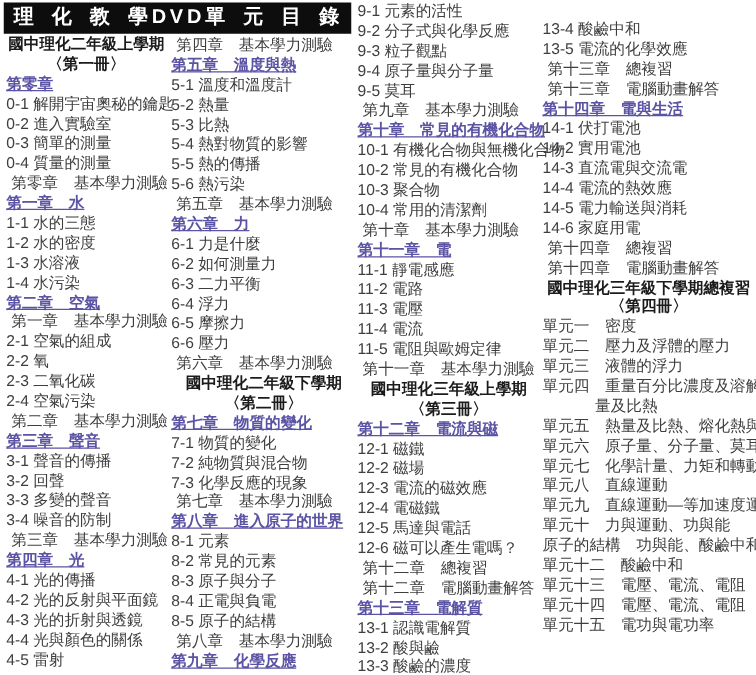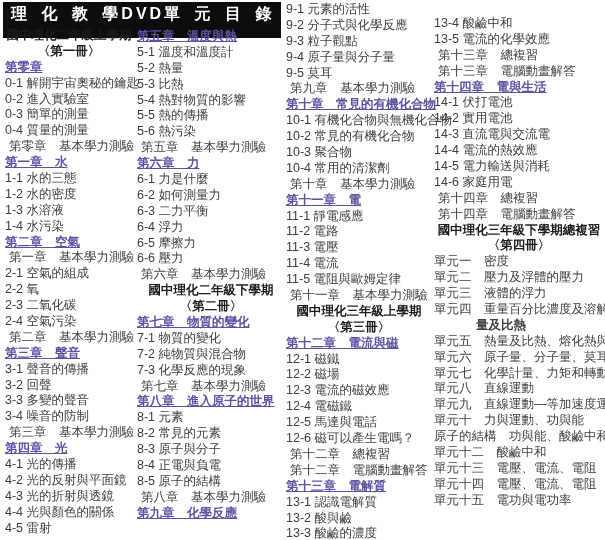--- a/index.html
+++ b/index.html
@@ -9,38 +9,38 @@
     --titlebar_bg:#0d0d0d;
     --titlebar_fg:#ffffff;
   }
   html,body{margin:0;padding:0;}
   body{
     width:605px;height:540px;overflow:hidden;position:relative;
     background:#ffffff;
     font-family:"Liberation Sans","DejaVu Sans",sans-serif;
   }
   .title-bar{
-    position:absolute;left:3px;top:2px;width:278px;height:36px;
+    position:absolute;left:3px;top:2px;width:278px;height:25px;
     box-sizing:border-box;background:var(--titlebar_bg);color:var(--titlebar_fg);
     font-weight:bold;font-size:16px;line-height:23px;padding-left:8px;
     letter-spacing:3px;word-spacing:4px;white-space:nowrap;
   }
   .col{position:absolute;}
   .c1{left:5px;top:28px;width:128px;}
   .c2{left:137px;top:29px;width:148px;}
   .c3{left:286px;top:2px;width:146px;}
   .c4{left:434px;top:16px;width:170px;}
   .row{
     height:15.9px;line-height:15.9px;font-size:12.5px;
     color:var(--text);white-space:nowrap;
   }
   .row.h{color:var(--heading);font-weight:bold;text-align:center;}
   .row.c{color:var(--accent);font-weight:bold;text-decoration:underline;}
   .row.t{padding-left:4px;}
-  .row.w{padding-left:42px;font-weight:bold;}
+  .row.w{padding-left:42px;}
 </style>
 </head>
 <body>
 
 <div>
   <div class="title-bar">理 化 教 學DVD單 元 目 錄</div>
   <div class="col c1">
       <div class="row h">國中理化二年級上學期</div>
       <div class="row h">〈第一冊〉</div>
       <div class="row c">第零章</div>
@@ -68,20 +68,21 @@
       <div class="row i">3-4 噪音的防制</div>
       <div class="row t">第三章　基本學力測驗</div>
       <div class="row c">第四章　光</div>
       <div class="row i">4-1 光的傳播</div>
       <div class="row i">4-2 光的反射與平面鏡</div>
       <div class="row i">4-3 光的折射與透鏡</div>
       <div class="row i">4-4 光與顏色的關係</div>
       <div class="row i">4-5 雷射</div>
     </div>
   <div class="col c2">
+      <div class="row t">第四章　基本學力測驗</div>
       <div class="row c">第五章　溫度與熱</div>
       <div class="row i">5-1 溫度和溫度計</div>
       <div class="row i">5-2 熱量</div>
       <div class="row i">5-3 比熱</div>
       <div class="row i">5-4 熱對物質的影響</div>
       <div class="row i">5-5 熱的傳播</div>
       <div class="row i">5-6 熱污染</div>
       <div class="row t">第五章　基本學力測驗</div>
       <div class="row c">第六章　力</div>
       <div class="row i">6-1 力是什麼</div>

